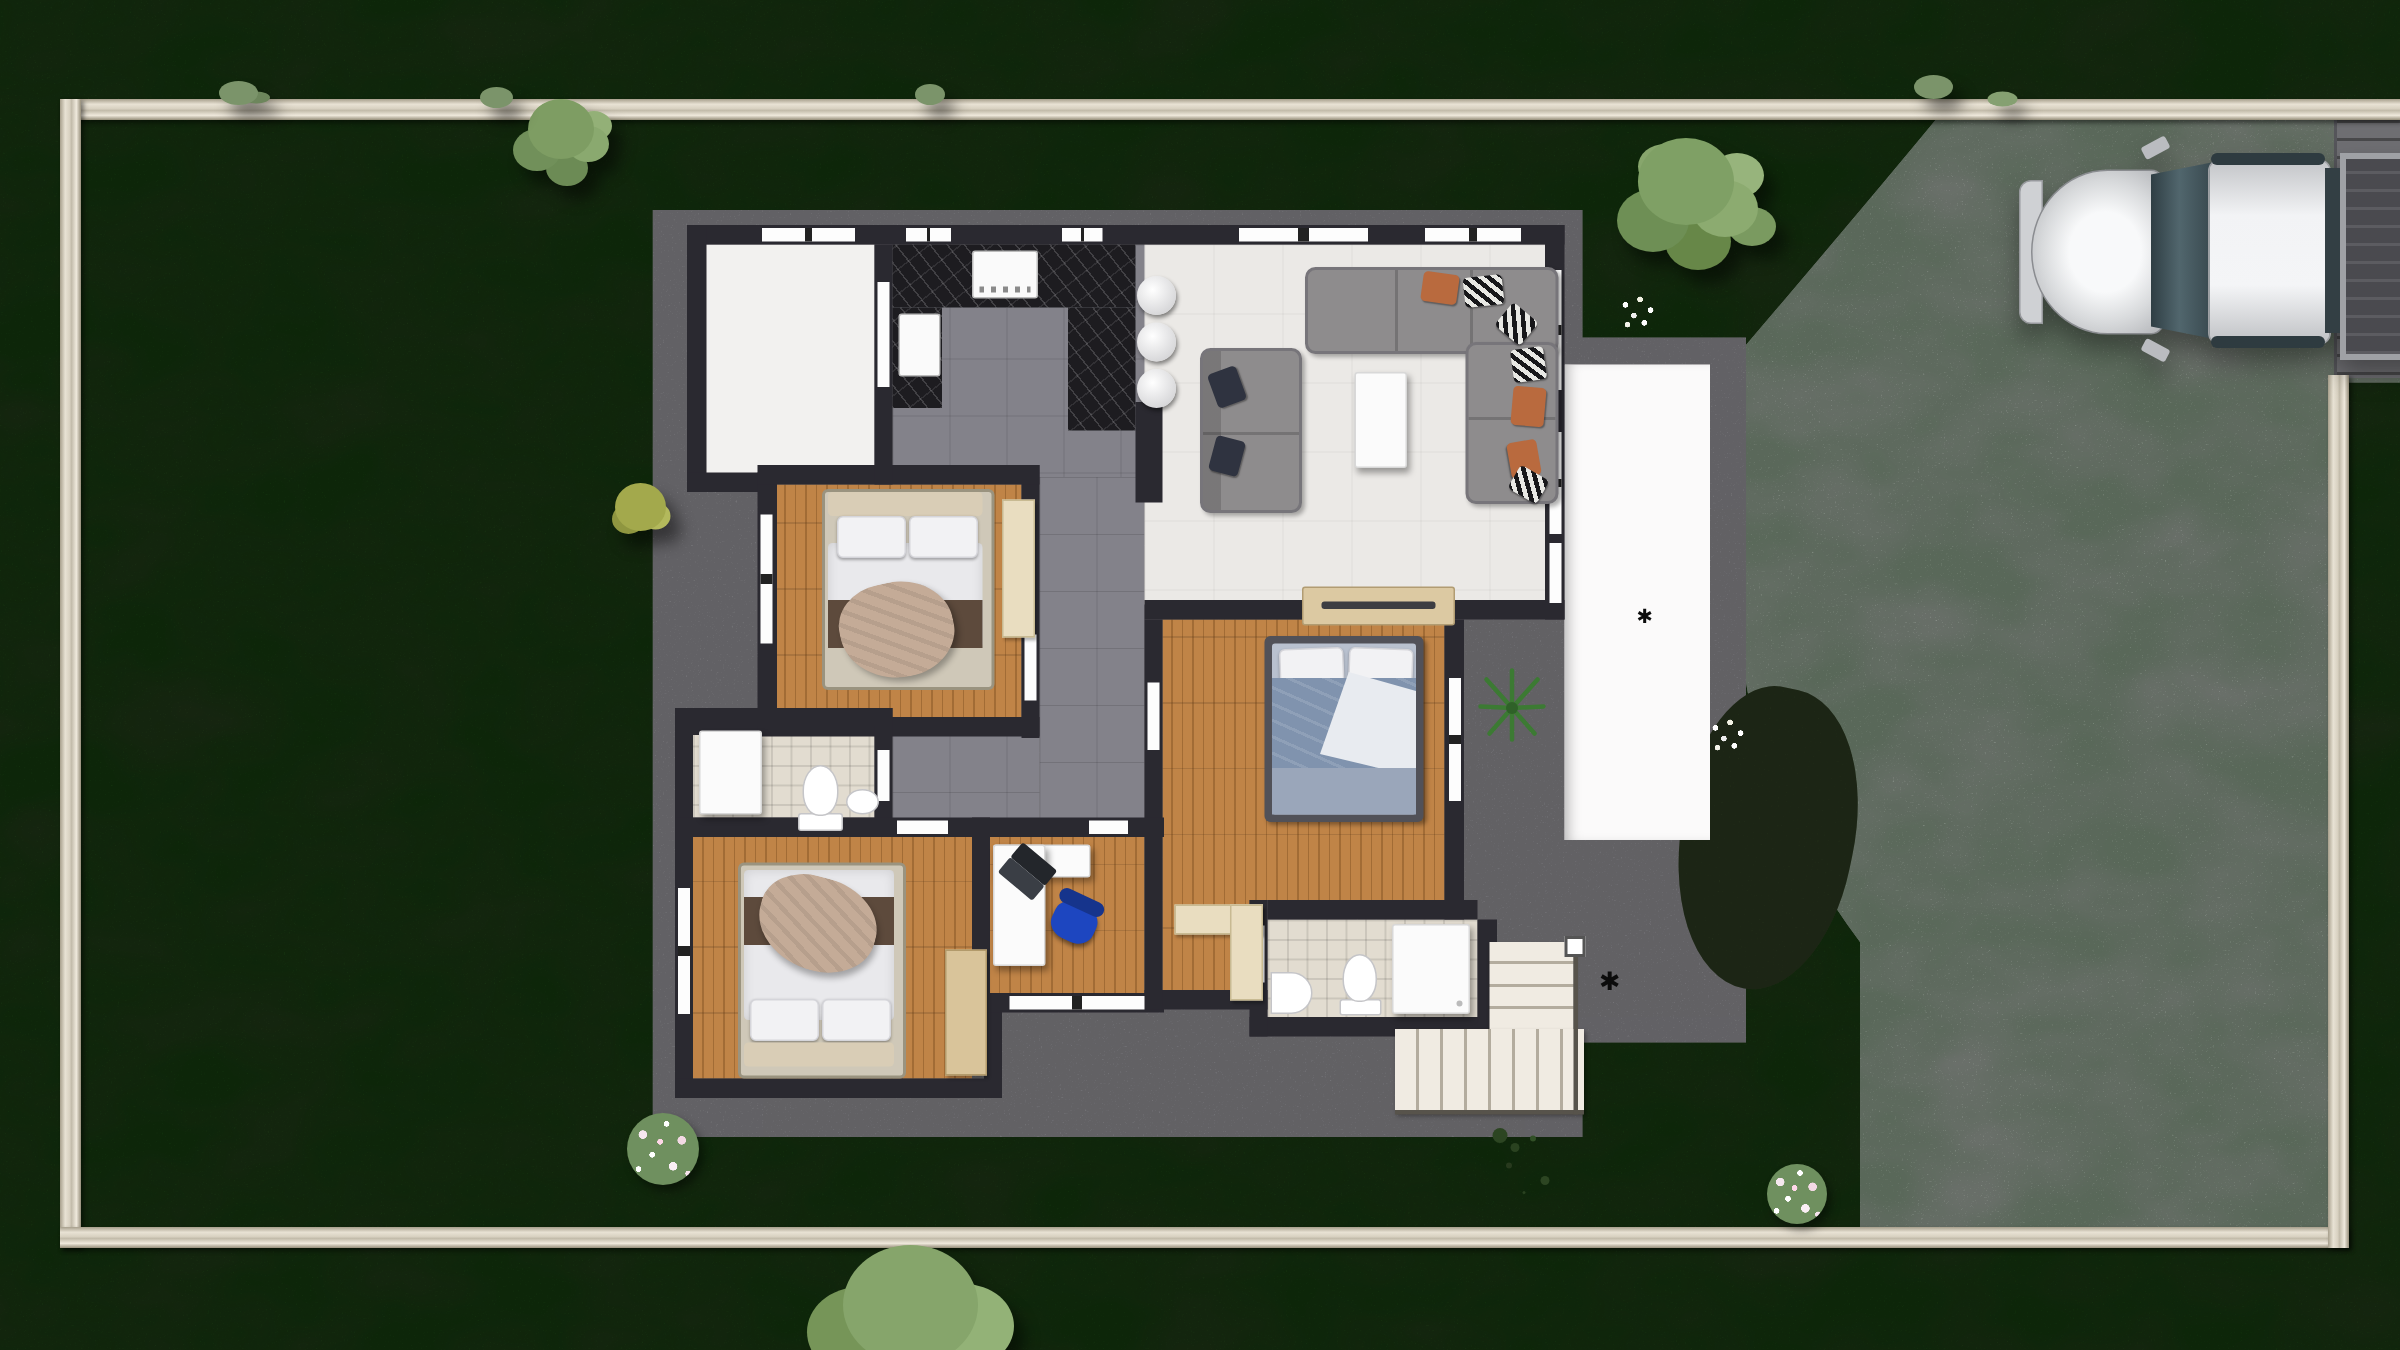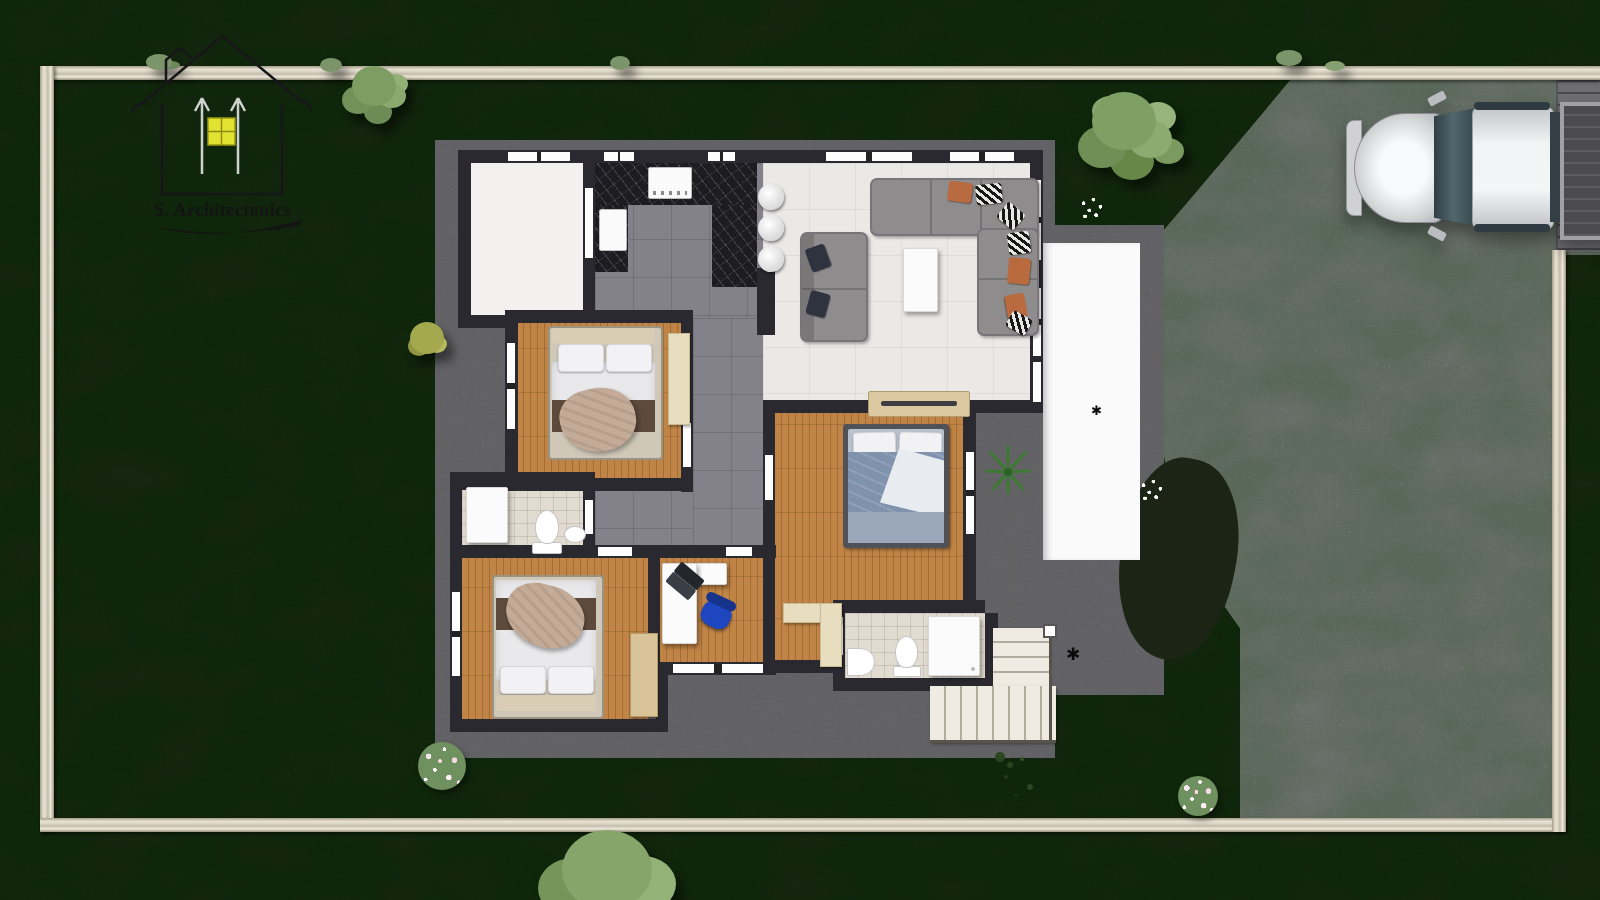--- a/index.html
+++ b/index.html
@@ -340,31 +340,14 @@
          background:linear-gradient(180deg,#c3c5c8,#f2f3f5 30%,#f4f5f7 68%,#bfc1c4);border:1px solid #9ea0a4;"></div>
     <div class="car-part" style="left:142px;top:6px;width:76px;height:8px;border-radius:4px;background:#2e3b40;"></div>
     <div class="car-part" style="left:142px;top:128px;width:76px;height:8px;border-radius:4px;background:#2e3b40;"></div>
     <div class="car-part" style="left:218px;top:16px;width:10px;height:110px;background:#333f44;"></div>
     <div class="car-part" style="left:228px;top:6px;width:62px;height:130px;background:#4a4a4f;
          border:4px solid #9fa1a5;border-right:0;background-image:repeating-linear-gradient(0deg,rgba(255,255,255,.1) 0 2px,transparent 2px 12px);"></div>
     <div class="car-part" style="left:96px;top:-2px;width:18px;height:9px;background:#babcc0;border-radius:2px;transform:rotate(-28deg);"></div>
     <div class="car-part" style="left:96px;top:133px;width:18px;height:9px;background:#babcc0;border-radius:2px;transform:rotate(28deg);"></div>
   </div>
 
-  <div class="abs" style="left:120px;top:30px;width:230px;height:205px;">
-    <svg width="230" height="205" viewBox="0 0 230 205">
-      <g fill="none" stroke="#17171a" stroke-width="2.5" stroke-linejoin="round">
-        <path d="M12,82 Q17,72 22,74 L102,6 L182,72 Q187,70 192,80"></path>
-        <path d="M46,52 L46,30 L60,18 L72,28"></path>
-        <path d="M42,74 L42,164 L162,164 L162,74"></path>
-      </g>
-      <g stroke="#cdd3cc" stroke-width="2.5" fill="none">
-        <path d="M82,144 L82,70 M75,81 L82,68 M89,81 L82,68"></path>
-        <path d="M118,144 L118,70 M111,81 L118,68 M125,81 L118,68"></path>
-      </g>
-      <rect x="88" y="88" width="27" height="27" fill="#e2e233" stroke="#9b9b15" stroke-width="1.5"></rect>
-      <path d="M101.5,88 V115 M88,101.5 H115" stroke="#8b8b10" stroke-width="1.5"></path>
-      <text x="34" y="186" font-family="Liberation Serif, serif" font-size="18" font-weight="bold" fill="#141414" letter-spacing="0.5">S. Architectonics</text>
-      <path d="M28,196 Q100,214 180,190 Q186,186 178,196 Q110,208 52,199 Q34,198 28,196 Z" fill="#141414"></path>
-    </svg>
-  </div>
 
 </div>
 
 </body></html>

